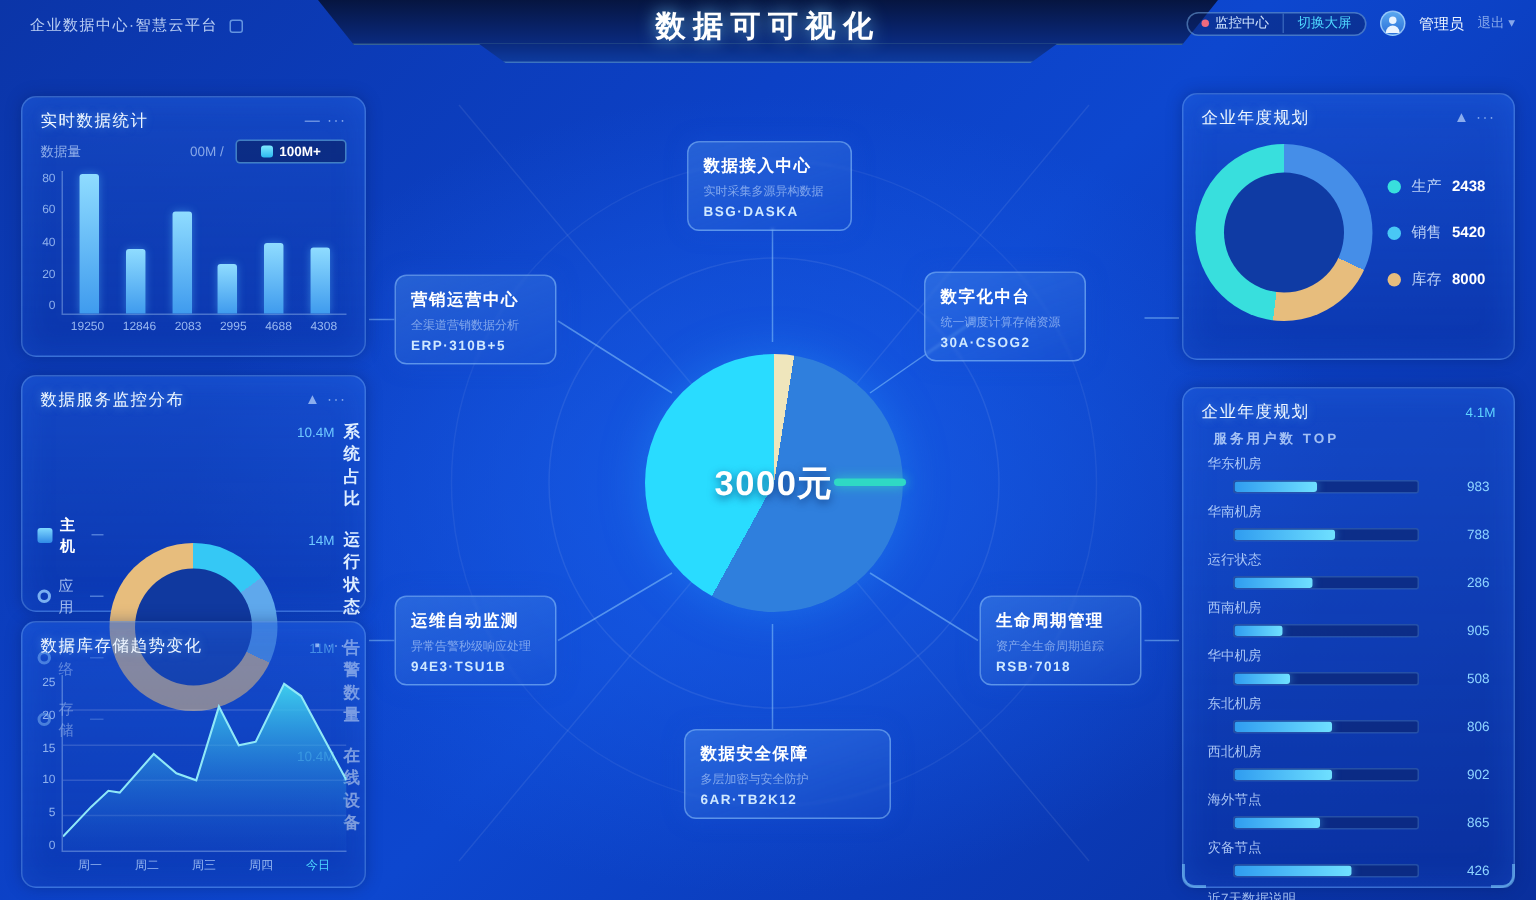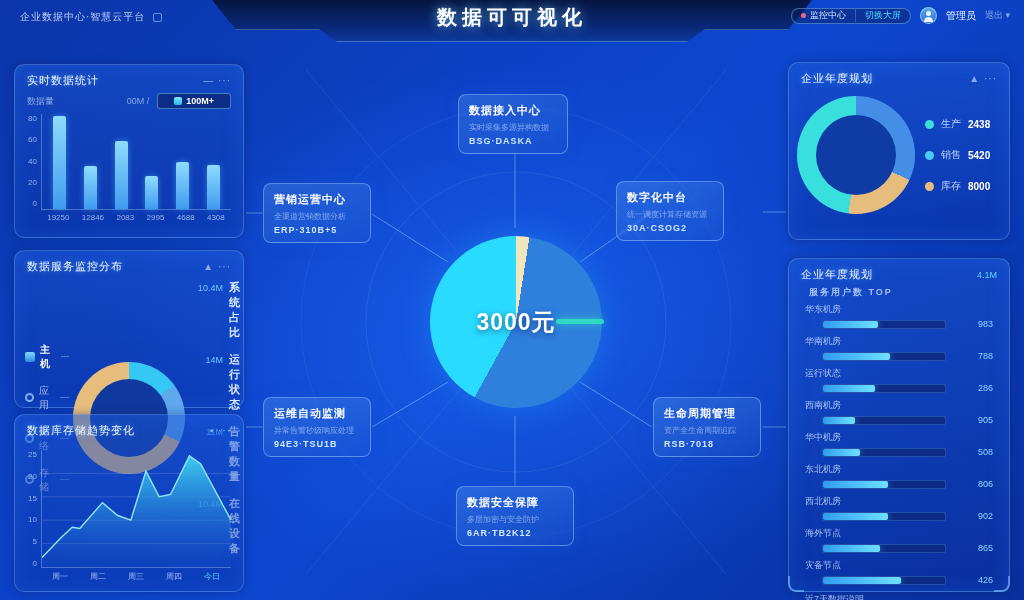--- a/index.html
+++ b/index.html
@@ -136,21 +136,21 @@
     background:linear-gradient(160deg, rgba(95,165,245,.30), rgba(40,92,205,.18));
     border:1px solid rgba(160,210,255,.45); box-shadow:0 0 14px rgba(25,80,210,.45); backdrop-filter:blur(1px);}
   .box .bt{ font-size:11px; font-weight:bold; color:#ffffff; margin-bottom:4px; letter-spacing:1px; white-space:nowrap;}
   .box .bs{ font-size:8px; color:rgba(208,228,255,.55); margin-bottom:3px; white-space:nowrap; overflow:hidden;}
   .box .bc{ font-size:9px; font-weight:bold; color:#cfe8ff; letter-spacing:1px;}
   .pos-top      { left:458px; top:94px;  width:110px;}
   .pos-left-up  { left:263px; top:183px;}
   .pos-right-up { left:616px; top:181px;}
   .pos-left-low { left:263px; top:397px;}
   .pos-right-low{ left:653px; top:397px;}
-  .pos-bottom   { left:456px; top:486px; width:118px;}
+  .pos-bottom   { left:456px; top:486px; width:138px;}
 </style>
 </head>
 <body>
 
 <div class="app">
 
   <svg class="deco" viewBox="0 0 1024 600">
     <circle cx="516" cy="322" r="150" fill="none" stroke="rgba(255,255,255,0.08)"></circle>
     <circle cx="516" cy="322" r="215" fill="none" stroke="rgba(255,255,255,0.06)"></circle>
     <line x1="306" y1="70" x2="726" y2="574" stroke="rgba(255,255,255,0.08)"></line>

